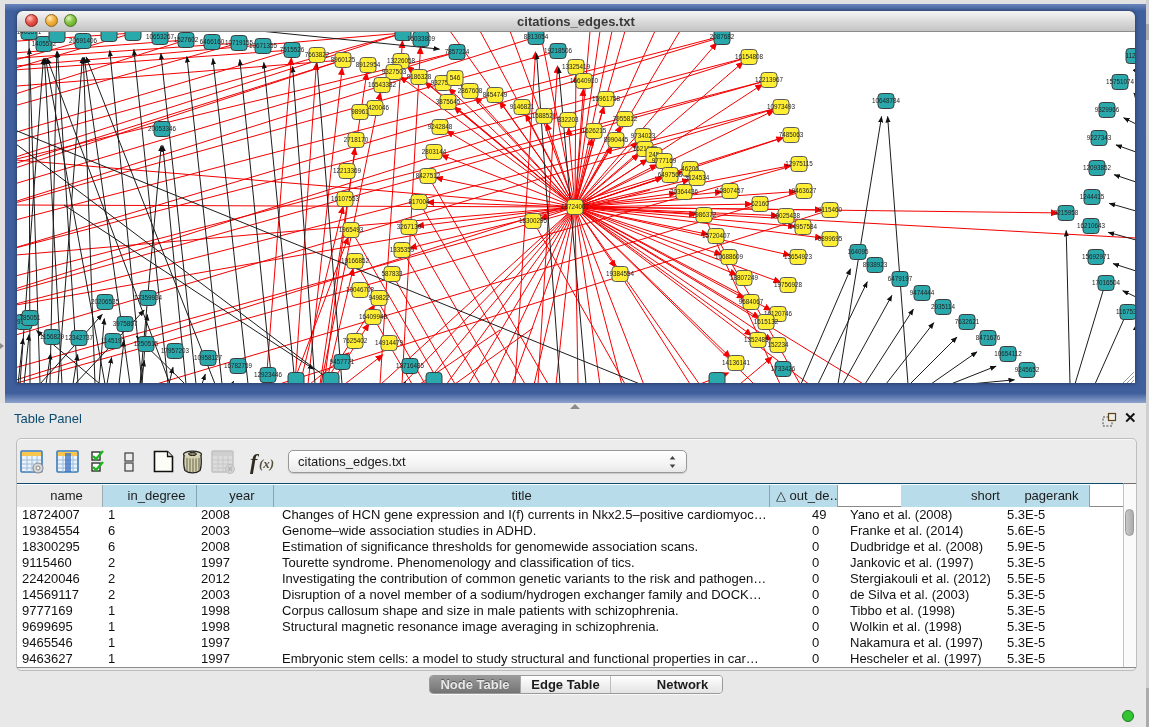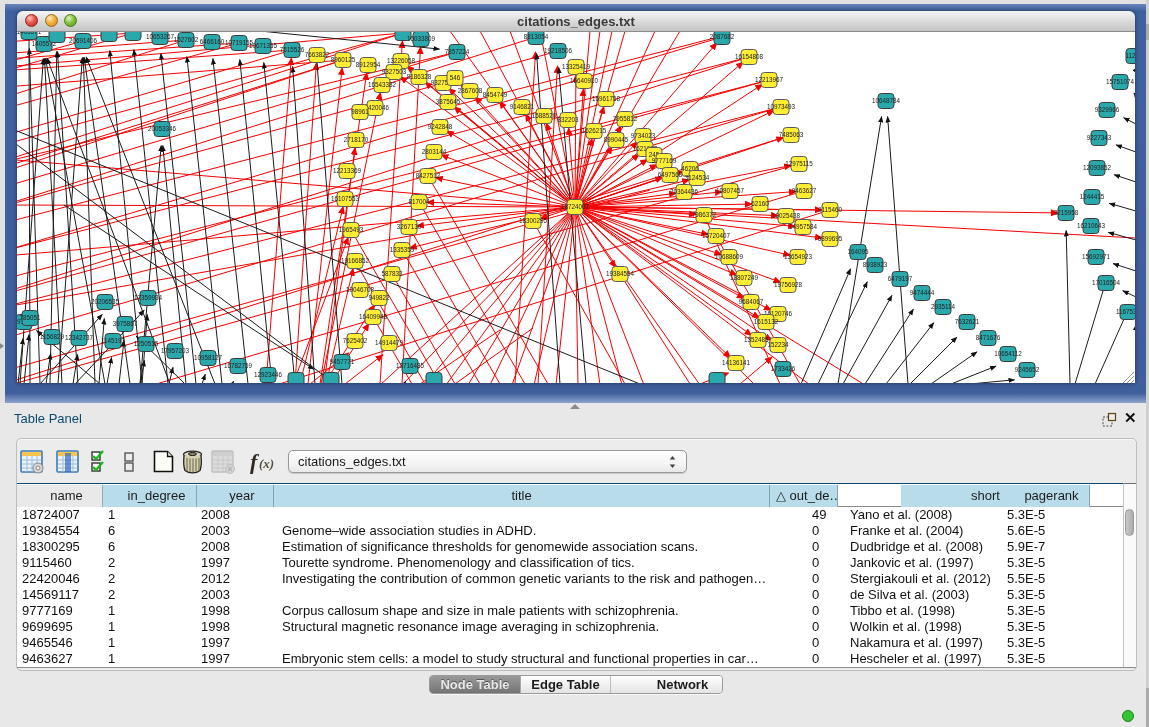--- a/index.html
+++ b/index.html
@@ -631,41 +631,42 @@
 <div class="th" style="left:257px;width:496px;text-indent:0;">title</div>
 <div class="th" style="left:753px;width:74px;text-indent:0;text-align:center;padding-left:6px;width:68px;">△ out_de…</div>
 <div class="th" style="left:852px;width:156px;margin-left:32px;">short</div>
 <div class="th" style="left:983px;width:90px;">pagerank</div>
 </div>
 <div id="tbody">
       <div class="tr">
         <div class="c0">18724007</div>
         <div class="c1">1</div>
         <div class="c2">2008</div>
+        <div class="c3">Changes of HCN gene expression and I(f) currents in Nkx2.5–positive cardiomyoc…</div>
         <div class="c4">49</div>
         <div class="c5">Yano et al. (2008)</div>
         <div class="c6">5.3E-5</div>
       </div>
       <div class="tr">
         <div class="c0">19384554</div>
         <div class="c1">6</div>
         <div class="c2">2003</div>
         <div class="c3">Genome–wide association studies in ADHD.</div>
         <div class="c4">0</div>
-        <div class="c5">Franke et al. (2004)</div>
+        <div class="c5">Franke et al. (2014)</div>
         <div class="c6">5.6E-5</div>
       </div>
       <div class="tr">
         <div class="c0">18300295</div>
         <div class="c1">6</div>
         <div class="c2">2008</div>
         <div class="c3">Estimation of significance thresholds for genomewide association scans.</div>
         <div class="c4">0</div>
         <div class="c5">Dudbridge et al. (2008)</div>
-        <div class="c6">5.9E-7</div>
+        <div class="c6">5.9E-5</div>
       </div>
       <div class="tr">
         <div class="c0">9115460</div>
         <div class="c1">2</div>
         <div class="c2">1997</div>
         <div class="c3">Tourette syndrome. Phenomenology and classification of tics.</div>
         <div class="c4">0</div>
         <div class="c5">Jankovic et al. (1997)</div>
         <div class="c6">5.3E-5</div>
       </div>
@@ -675,20 +676,21 @@
         <div class="c2">2012</div>
         <div class="c3">Investigating the contribution of common genetic variants to the risk and pathogen…</div>
         <div class="c4">0</div>
         <div class="c5">Stergiakouli et al. (2012)</div>
         <div class="c6">5.5E-5</div>
       </div>
       <div class="tr">
         <div class="c0">14569117</div>
         <div class="c1">2</div>
         <div class="c2">2003</div>
+        <div class="c3">Disruption of a novel member of a sodium/hydrogen exchanger family and DOCK…</div>
         <div class="c4">0</div>
         <div class="c5">de Silva et al. (2003)</div>
         <div class="c6">5.3E-5</div>
       </div>
       <div class="tr">
         <div class="c0">9777169</div>
         <div class="c1">1</div>
         <div class="c2">1998</div>
         <div class="c3">Corpus callosum shape and size in male patients with schizophrenia.</div>
         <div class="c4">0</div>

